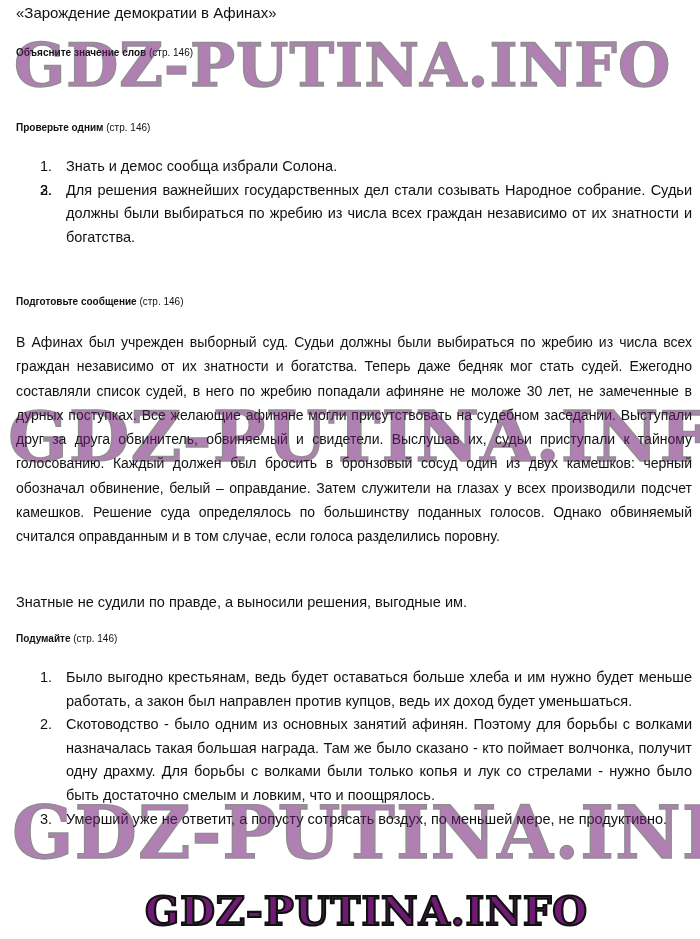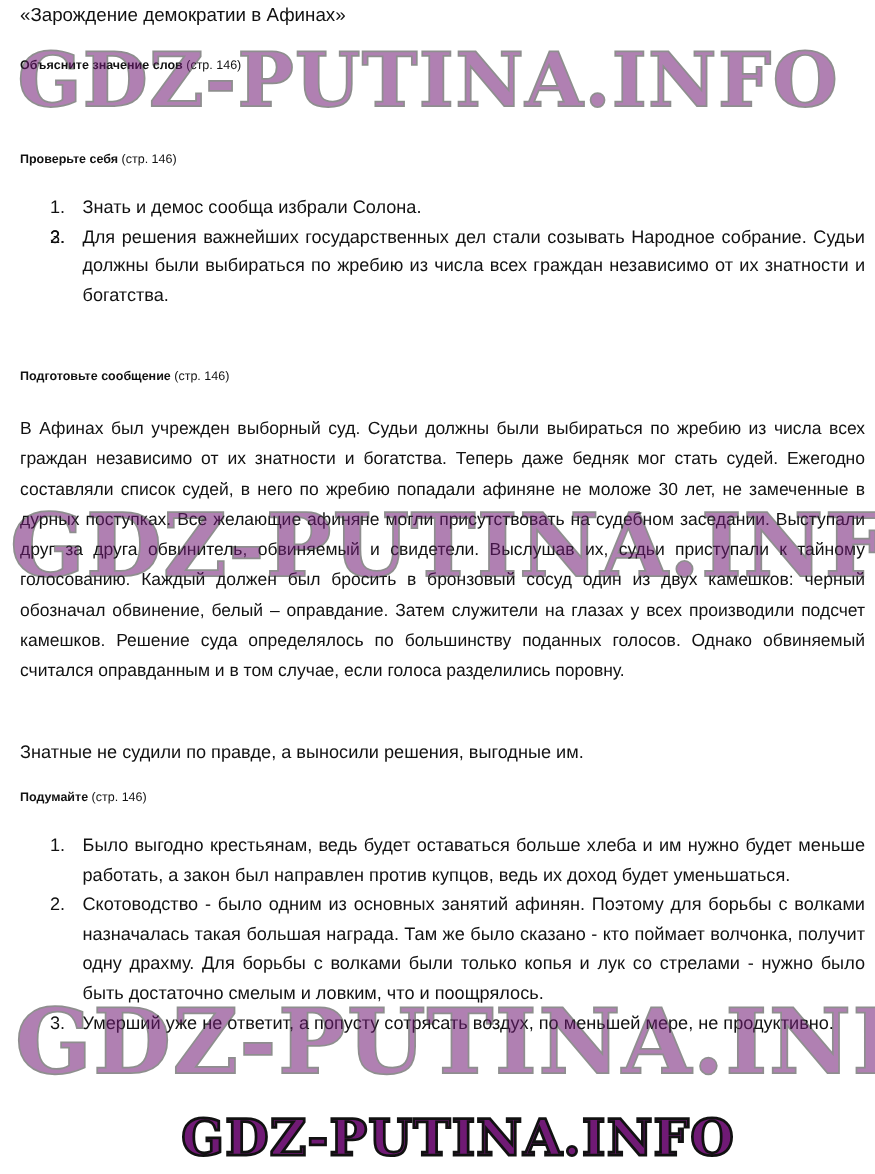--- a/index.html
+++ b/index.html
@@ -82,21 +82,21 @@
   </style>
 </head>
 <body>
 
 <div class="page">
 
   <div class="line title">«Зарождение демократии в Афинах»</div>
 
   <div class="line heading" style="top:43px;"><b>Объясните значение слов</b><span> (стр. 146)</span></div>
 
-  <div class="line heading" style="top:118px;"><b>Проверьте себя</b><span> (стр. 146)</span></div>
+  <div class="line heading" style="top:118px;"><b>Проверьте одним</b><span> (стр. 146)</span></div>
   <ol class="list" style="top:155px;">
     <li><span class="num">1.</span><span>Знать и демос сообща избрали Солона.</span></li>
     <li><span class="num">2.</span></li>
     <li><span class="num">3.</span><span>Для решения важнейших государственных дел стали созывать Народное собрание. Судьи должны были выбираться по жребию из числа всех граждан независимо от их знатности и богатства.</span></li>
   </ol>
 
   <div class="line heading" style="top:292px;"><b>Подготовьте сообщение</b><span> (стр. 146)</span></div>
   <div class="para" style="top:330px;">В Афинах был учрежден выборный суд.  Судьи должны были выбираться по жребию из числа всех граждан независимо от их знатности и богатства. Теперь даже бедняк мог стать судей. Ежегодно составляли список судей, в него по жребию попадали афиняне не моложе 30 лет, не замеченные в дурных поступках. Все желающие афиняне могли присутствовать на судебном заседании. Выступали друг за друга обвинитель, обвиняемый и свидетели. Выслушав их, судьи приступали к тайному голосованию. Каждый должен был бросить в бронзовый сосуд один из двух камешков: черный обозначал обвинение, белый – оправдание. Затем служители на глазах у всех производили подсчет камешков. Решение суда определялось по большинству поданных голосов. Однако обвиняемый считался оправданным и в том случае, если голоса разделились поровну.</div>
   <div class="line" style="top:592px;">Знатные не судили по правде, а выносили решения, выгодные им.</div>
 

